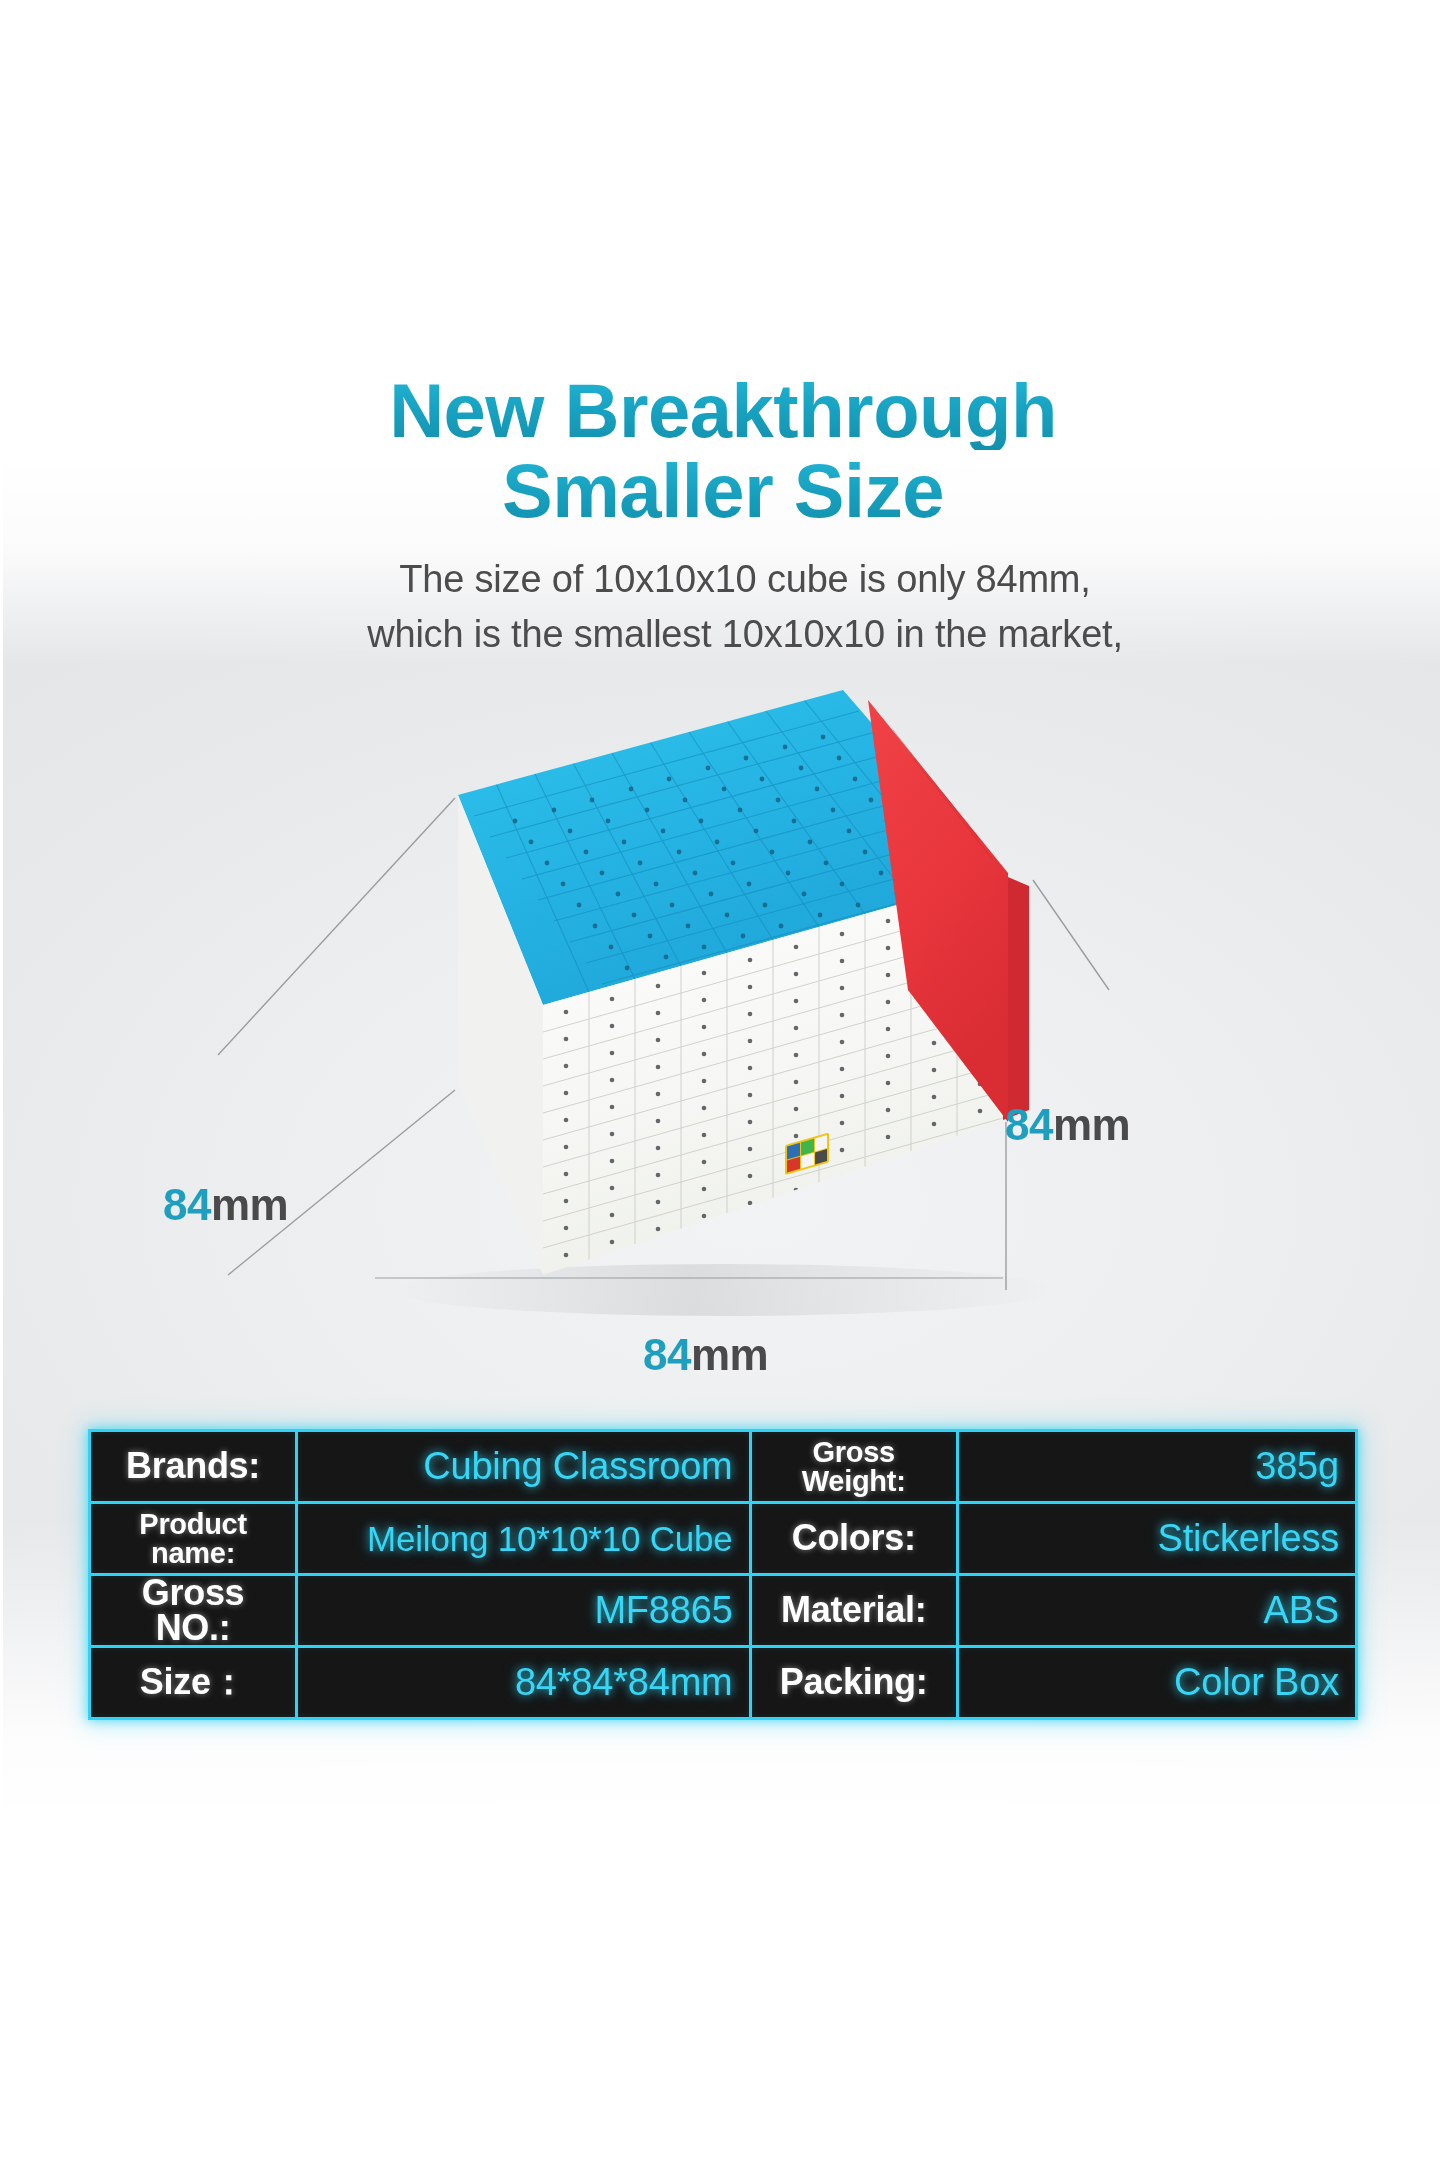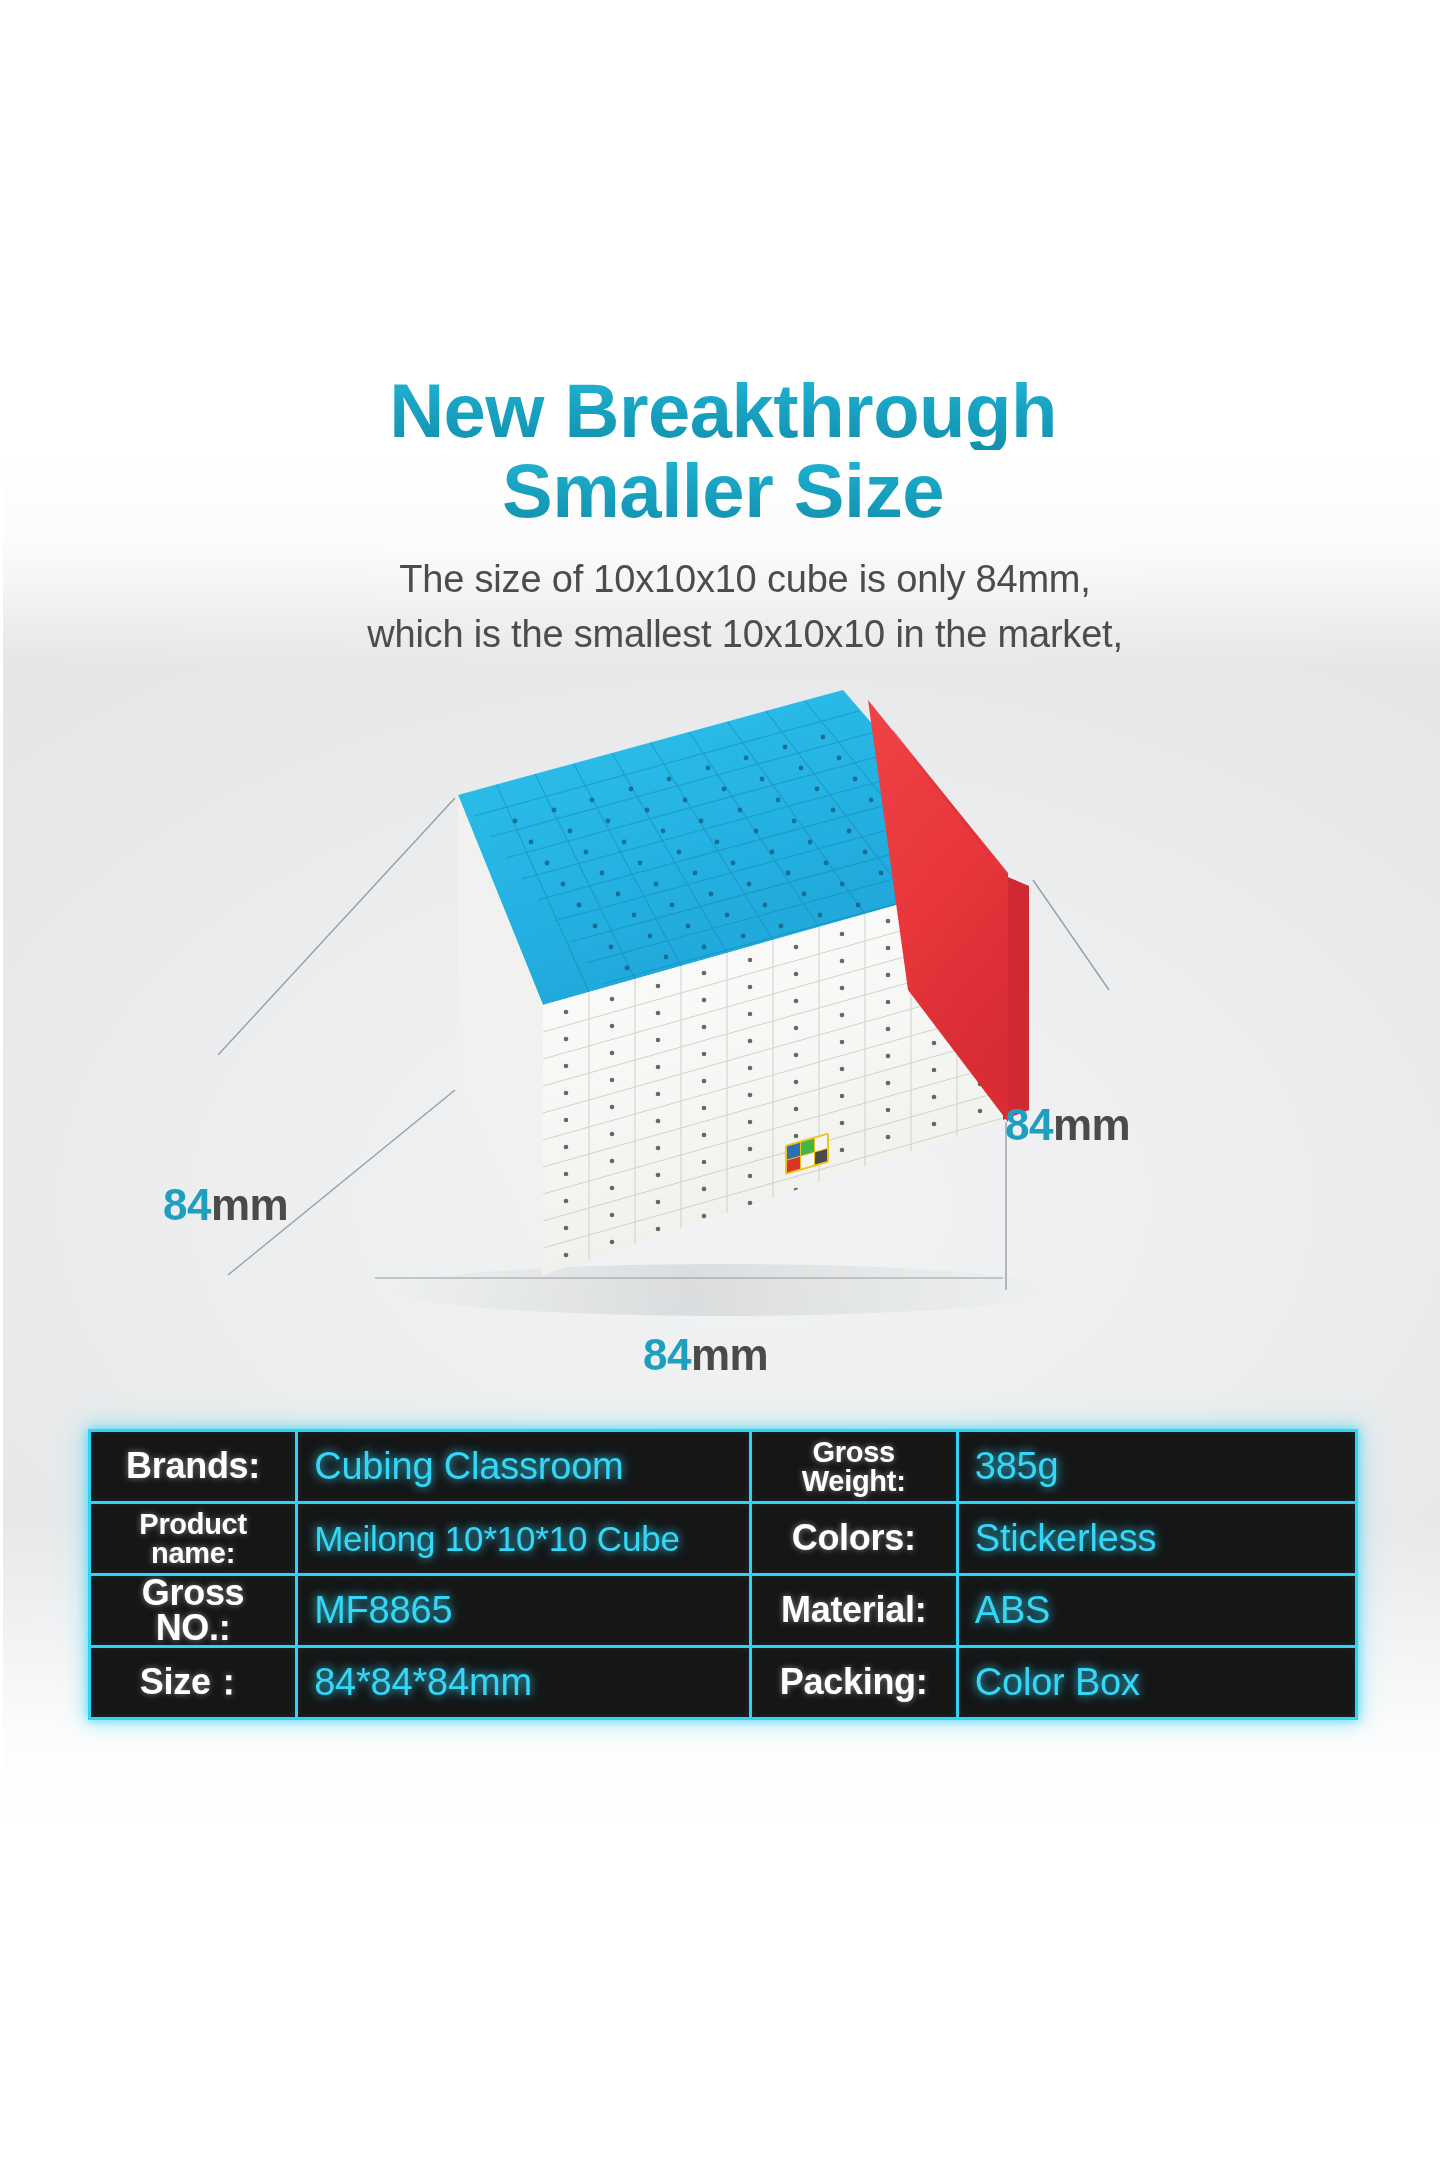--- a/index.html
+++ b/index.html
@@ -153,21 +153,21 @@
     font-weight: bold;
     text-align: center;
     text-shadow: 0 0 6px rgba(255,255,255,0.45);
     line-height: 0.96;
     letter-spacing: -0.3px;
   }
   .lbl.two-line { font-size: 29px; line-height: 1.0; }
   .val {
     color: #35d6f6;
     font-size: 38px;
-    text-align: left;
+    text-align: right;
     text-shadow: 0 0 8px rgba(53,214,246,0.75), 0 0 16px rgba(53,214,246,0.35);
     letter-spacing: -0.2px;
     white-space: nowrap;
   }
   .val.small { font-size: 35px; }
 
   
   .c-lbl1 { width: 148px; }
   .c-val1 { width: 350px; }
   .c-lbl2 { width: 148px; }

